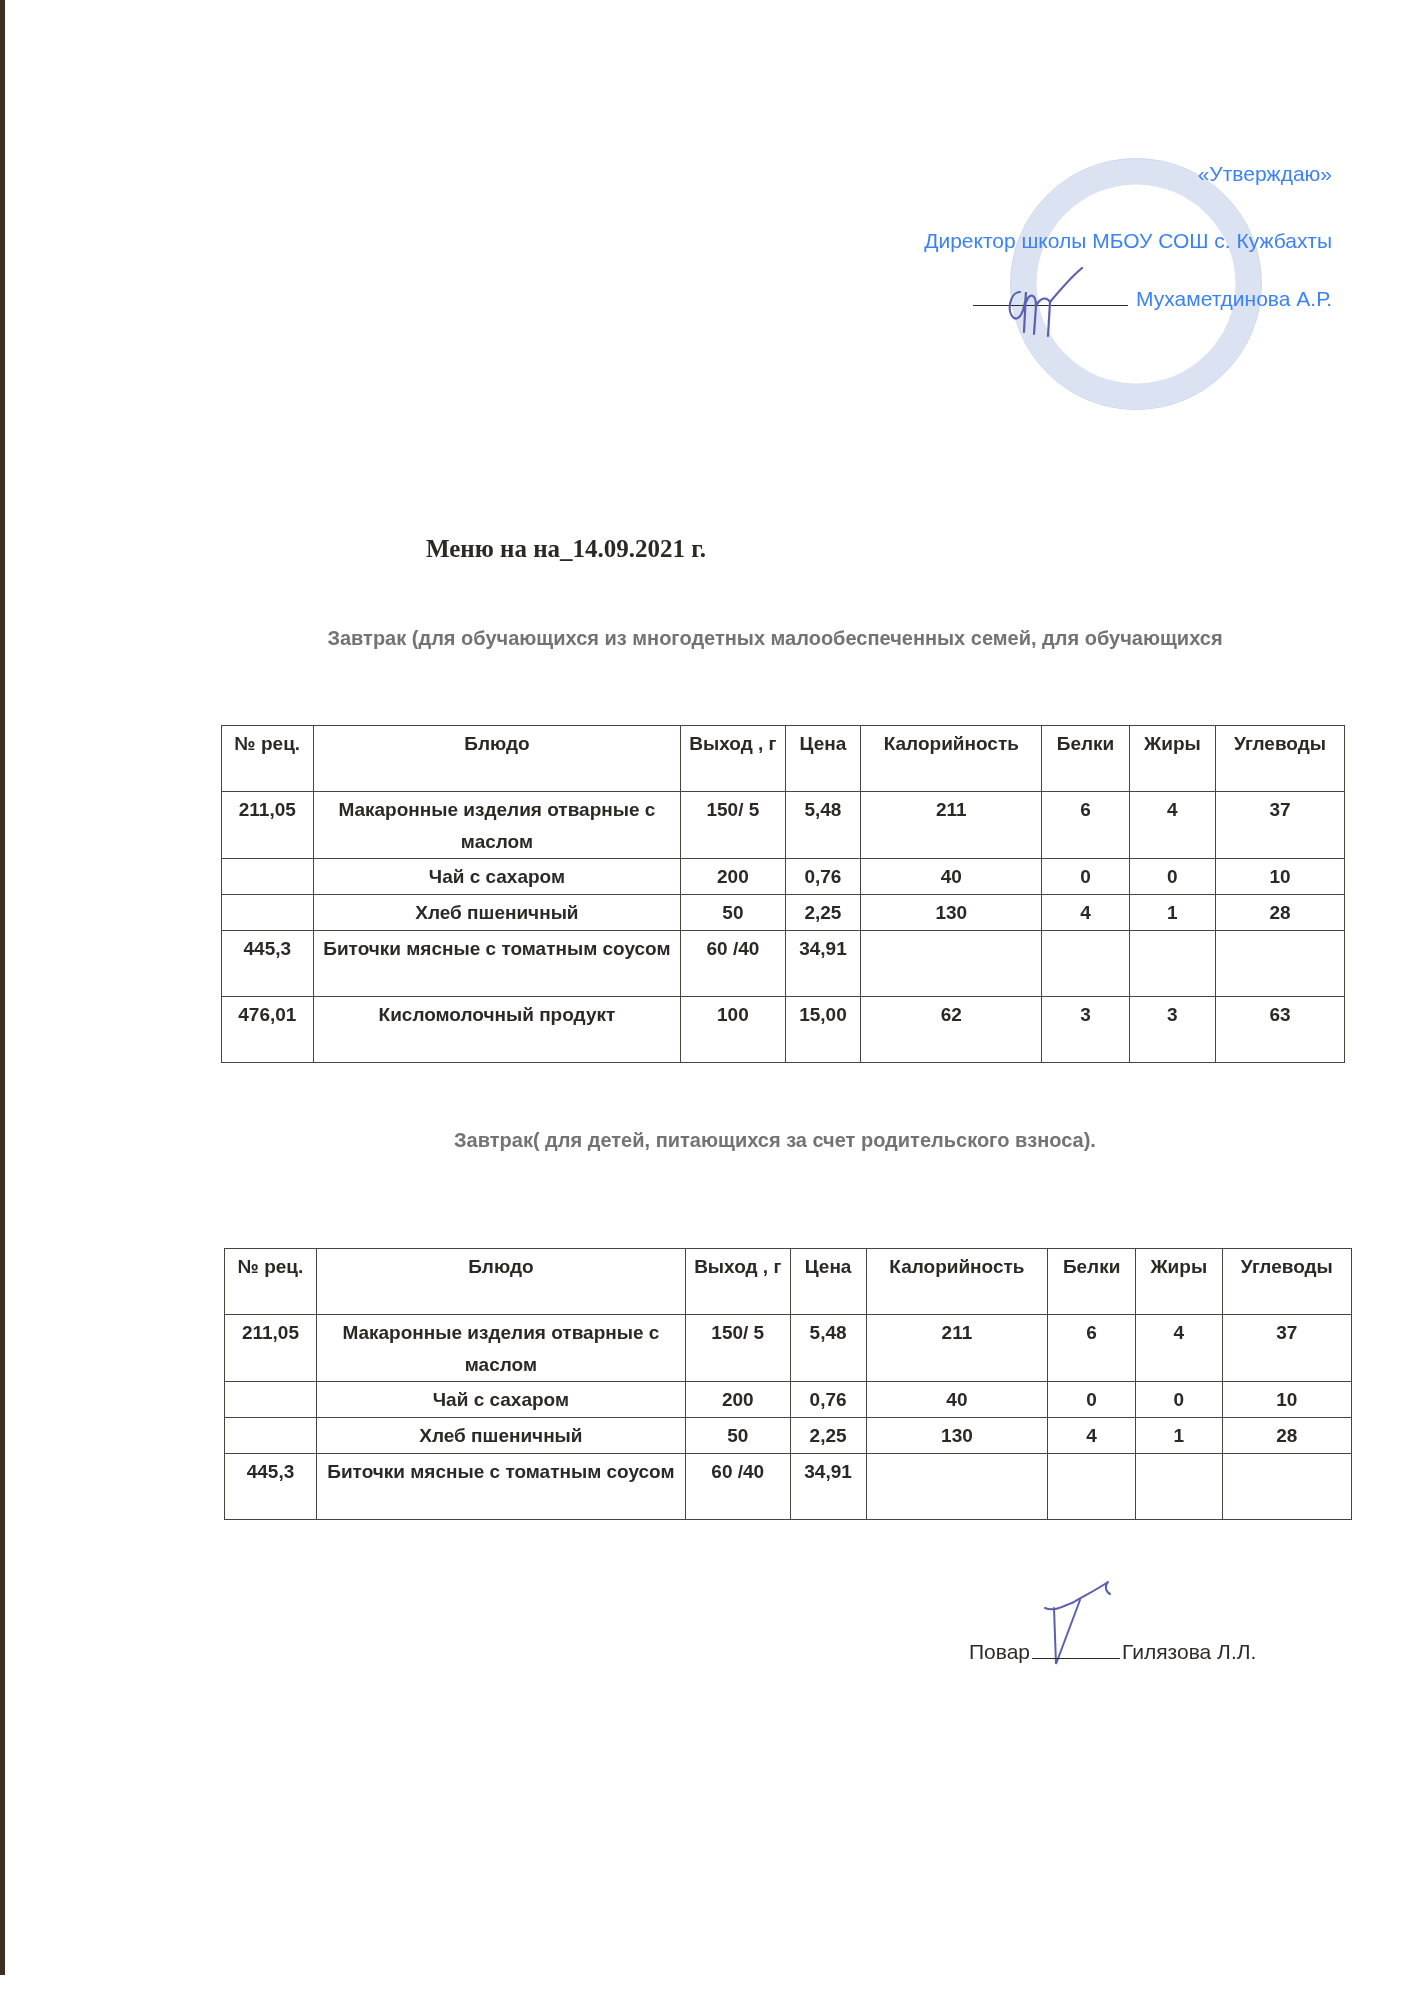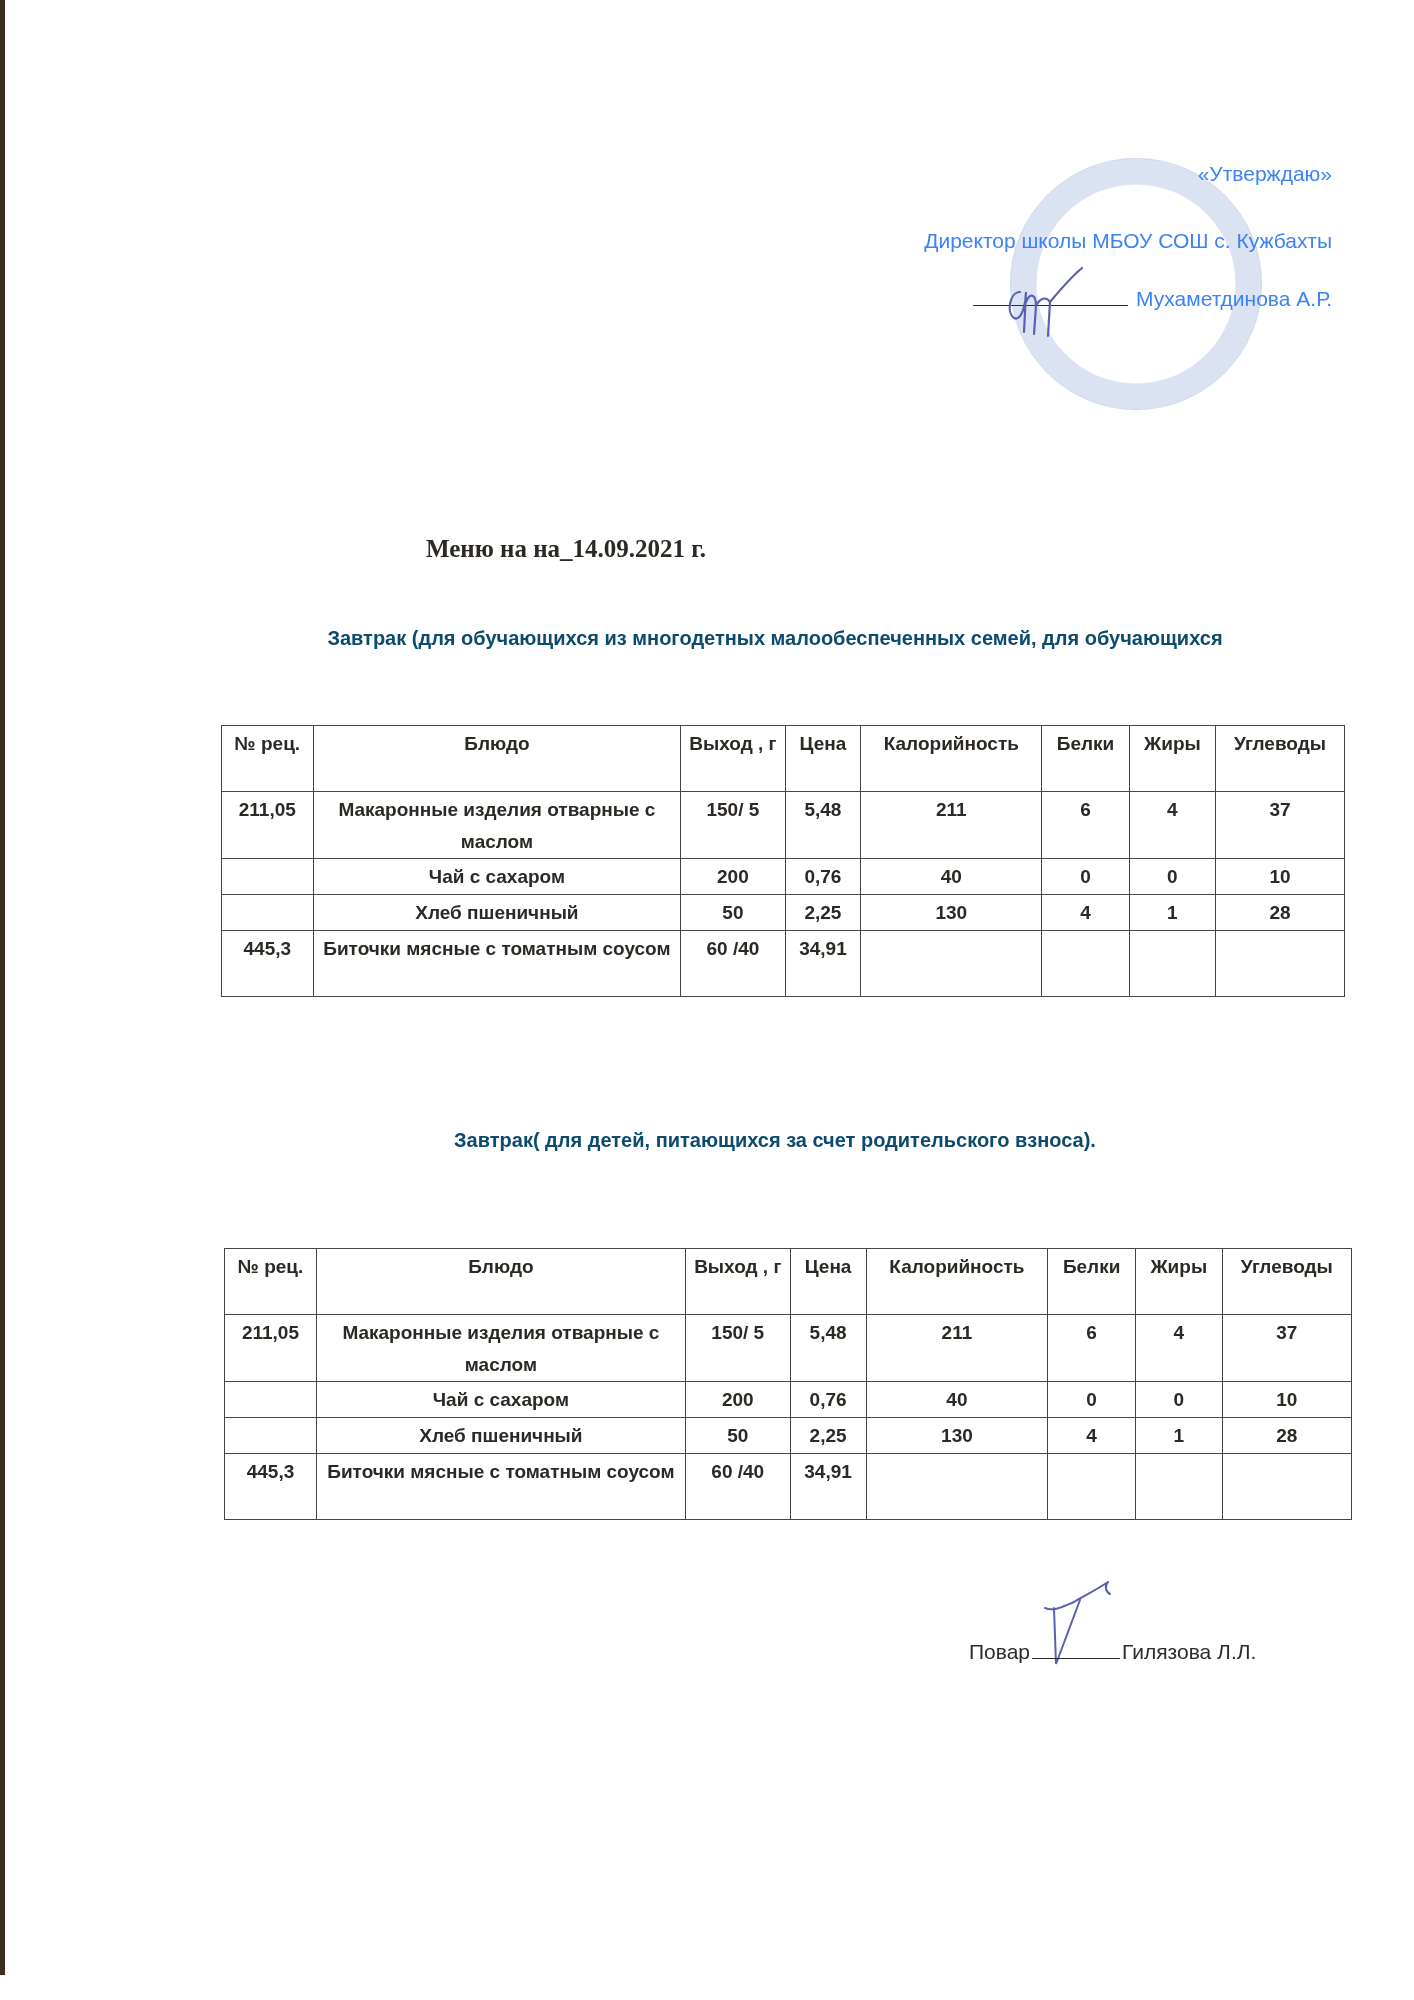--- a/index.html
+++ b/index.html
@@ -31,21 +31,21 @@
     box-shadow: inset 0 0 0 24px rgba(255,255,255,0), inset 0 0 0 25.5px rgba(110,140,200,0.25);
   }
   .signature { position: absolute; }
   .title {
     position: absolute; top: 535px; left: 0; width: 1132px; text-align: center;
     font-family: "Liberation Serif", "DejaVu Serif", serif;
     font-weight: bold; font-size: 25px; color: #2c2824;
   }
   .subtitle {
     position: absolute; left: 250px; width: 1050px; text-align: center;
-    font-weight: bold; font-size: 20px; line-height: 40px; color: #0c4a6e;
+    font-weight: bold; font-size: 20px; line-height: 40px; color: #737373;
   }
   .subtitle-1 { top: 618px; }
   .subtitle-2 { top: 1120px; }
   table.menu {
     position: absolute; border-collapse: collapse;
     font-weight: bold; font-size: 19px; color: #2c2824;
   }
   table.menu td, table.menu th {
     border: 1.5px solid #4a4440; padding: 2px 4px 0 4px;
     vertical-align: top; text-align: center; line-height: 32px;
@@ -145,20 +145,30 @@
   <tr style="height:66px;">
     <td>445,3</td>
     <td>Биточки мясные с томатным соусом</td>
     <td class="out">60 /40</td>
     <td class="price">34,91</td>
     <td></td>
     <td></td>
     <td></td>
     <td></td>
   </tr>
+  <tr style="height:66px;">
+    <td>476,01</td>
+    <td>Кисломолочный продукт</td>
+    <td>100</td>
+    <td class="price">15,00</td>
+    <td>62</td>
+    <td>3</td>
+    <td>3</td>
+    <td>63</td>
+  </tr>
 </tbody>
   </table>
 
 <div class="subtitle subtitle-2">Завтрак(  для детей, питающихся за счет родительского взноса).</div>
 
 <table class="menu t2">
   <colgroup>
     <col class="c-rec">
       <col class="c-dish">
       <col class="c-out">

